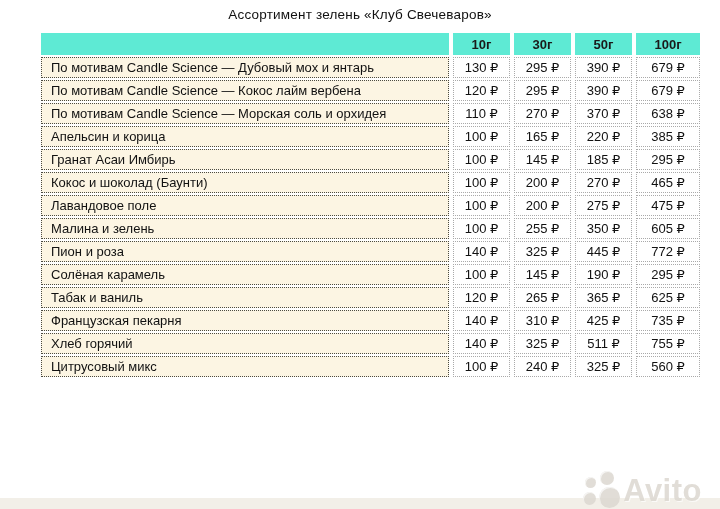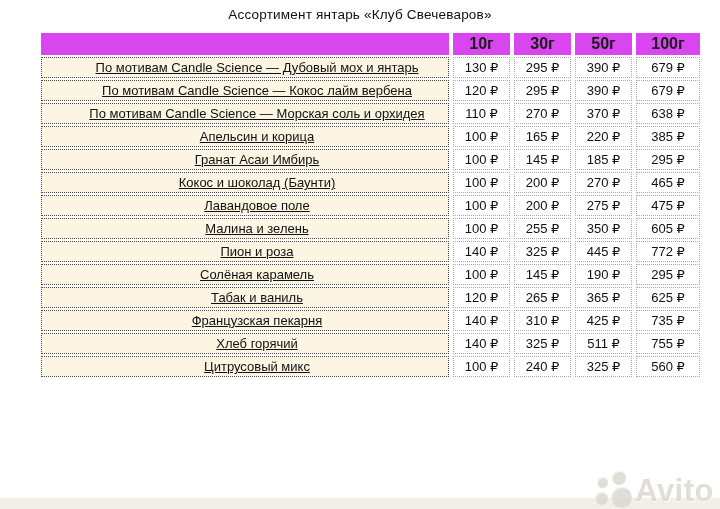--- a/index.html
+++ b/index.html
@@ -20,64 +20,63 @@
     letter-spacing: 0.2px;
   }
   table.price-table {
     position: absolute;
     left: 37px; top: 31px;
     border-collapse: separate;
     border-spacing: 4px 2px;
     table-layout: fixed;
   }
   .price-table th {
-    background: #d946ef;
+    background: #5eead4;
     height: 22px;
-    font-size: 16px;
+    font-size: 13px;
     font-weight: bold;
     color: #1a1a1a;
     text-align: center;
     border: none;
     padding: 0;
   }
   .price-table td {
     height: 21px;
     font-size: 13px;
     color: #111111;
     padding: 0;
     vertical-align: middle;
     overflow: hidden;
     white-space: nowrap;
   }
   .price-table td.name-cell {
     background: #fcf5e3;
     border: 1px dotted #4a4a42;
-    padding-left: 24px;
-    text-align: center;
-    text-decoration: underline;
+    padding-left: 9px;
+    text-align: left;
   }
   .price-table td.price-cell {
     background: #ffffff;
     border: 1px dotted #a9a9a9;
     text-align: center;
   }
   col.c-name  { width: 408px; }
   col.c-p1    { width: 57px; }
   col.c-p2    { width: 57px; }
   col.c-p3    { width: 57px; }
   col.c-p4    { width: 64px; }
   .bottom-strip {
     position: absolute;
     left: 0; bottom: 0;
     width: 720px; height: 11px;
     background: #f2efe8;
   }
   .watermark {
     position: absolute;
-    right: 6px; bottom: 0px;
+    right: 18px; bottom: 0px;
     display: flex;
     align-items: flex-end;
     opacity: 0.85;
   }
   .wm-dots {
     position: relative;
     width: 38px; height: 38px;
     margin-right: 2px;
   }
   .wm-dots span {
@@ -95,21 +94,21 @@
     font-weight: bold;
     color: #dcd8d1;
     line-height: 36px;
     letter-spacing: 0.5px;
     text-shadow: 1px 1px 0 rgba(255,255,255,0.8);
   }
 </style>
 </head>
 <body>
 
-<div class="page-title">Ассортимент янтарь «Клуб Свечеваров»</div>
+<div class="page-title">Ассортимент зелень «Клуб Свечеваров»</div>
 
 <table class="price-table">
   <colgroup>
     <col class="c-name">
       <col class="c-p1">
       <col class="c-p2">
       <col class="c-p3">
       <col class="c-p4">
   </colgroup>
   <thead>

